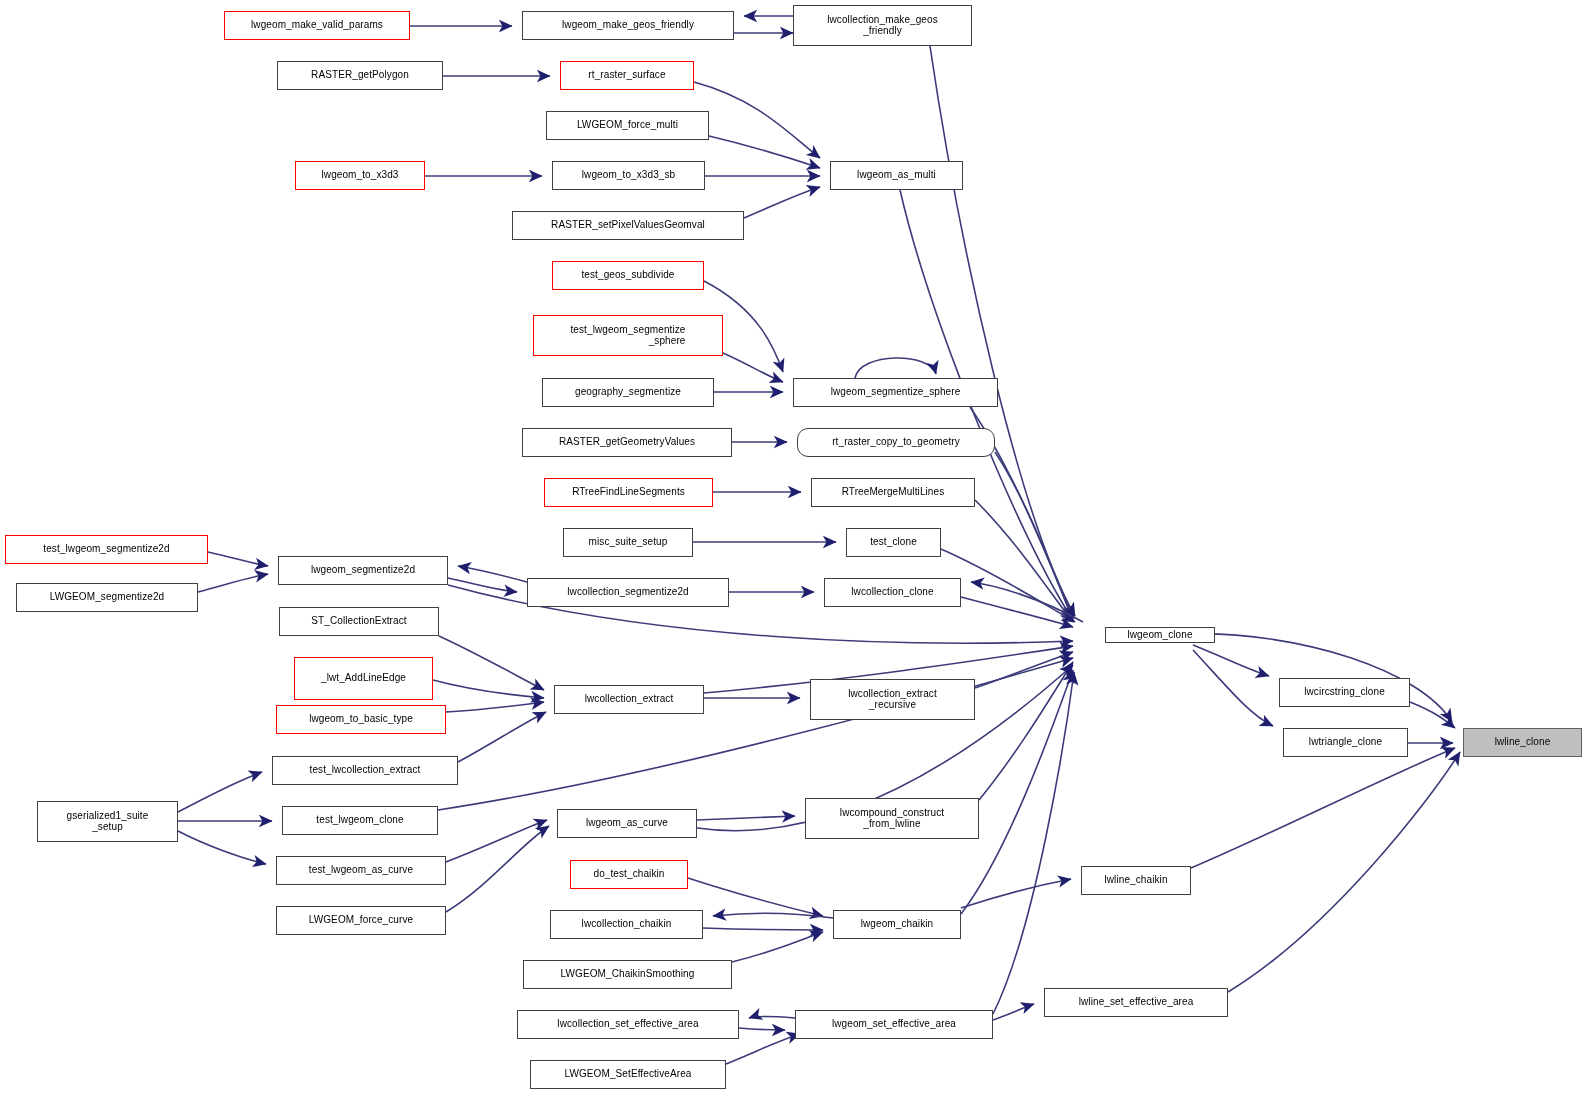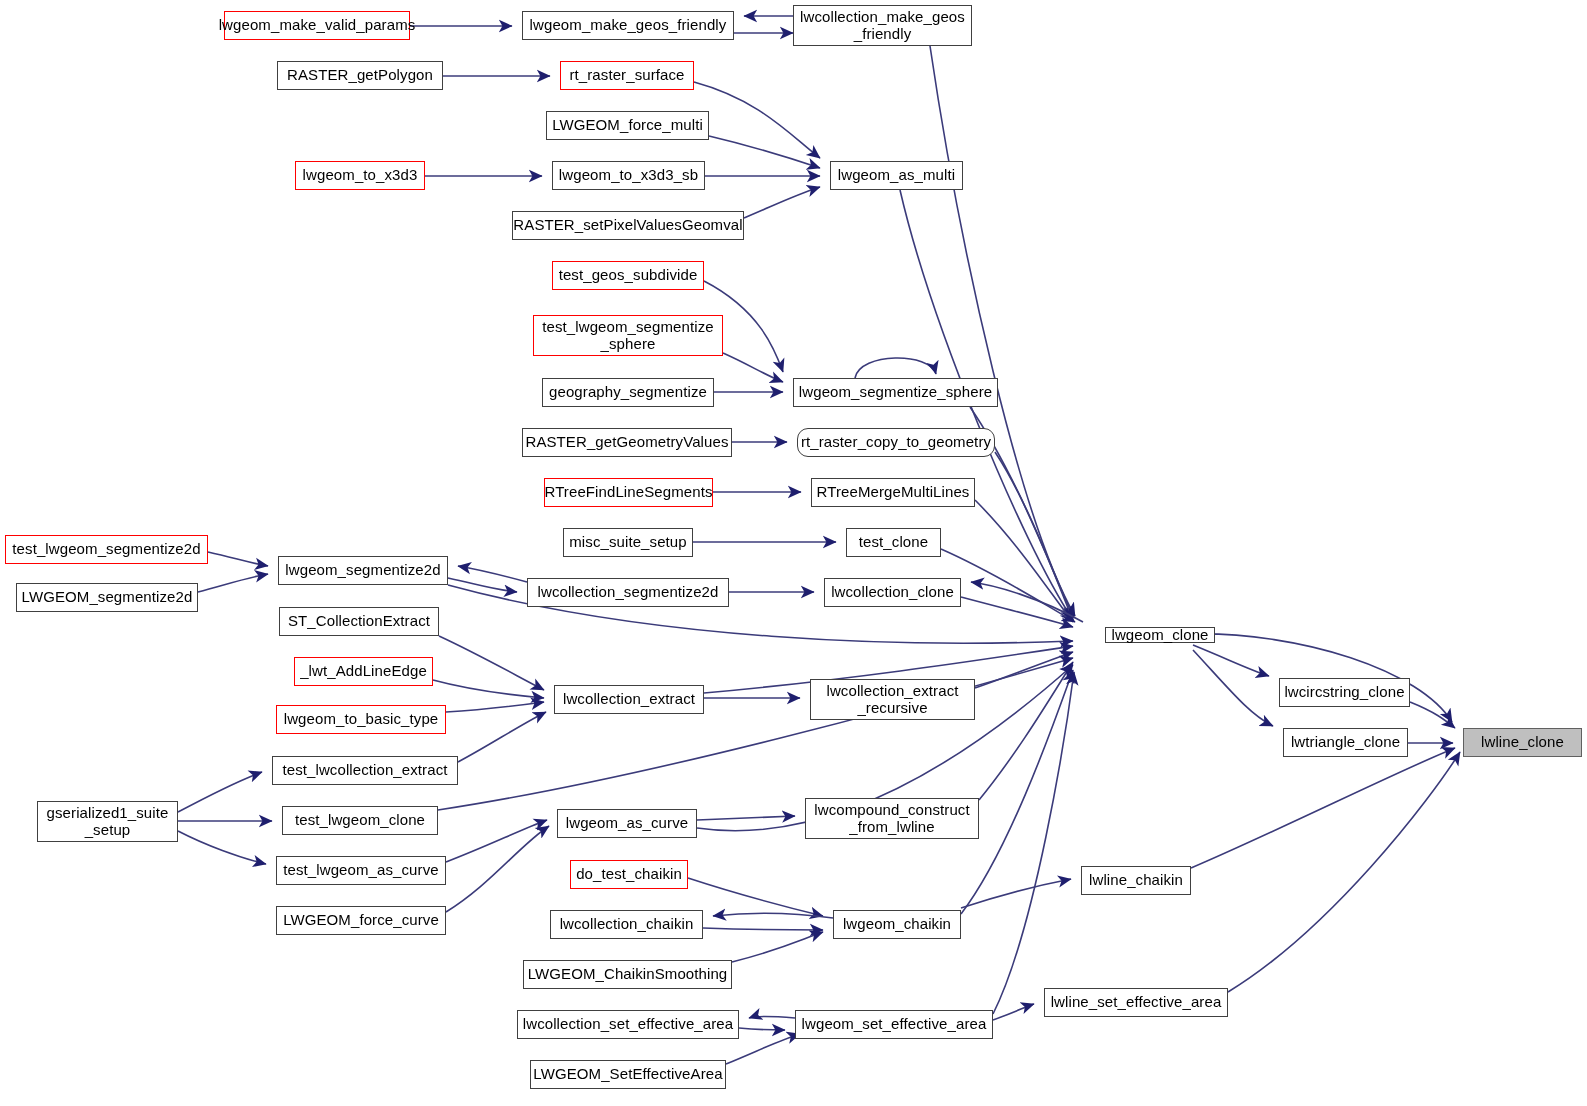--- a/index.html
+++ b/index.html
@@ -2,21 +2,21 @@
 <html><head>
 <meta charset="utf-8">
 <style>
   html,body{margin:0;padding:0;background:#ffffff;}
   body{font-family:"Liberation Sans","DejaVu Sans",sans-serif;}
   #canvas{position:relative;width:1587px;height:1106px;overflow:hidden;background:#fff;}
   svg#edges{position:absolute;left:0;top:0;width:1587px;height:1106px;}
   .node{position:absolute;box-sizing:border-box;display:flex;align-items:center;
         justify-content:center;text-align:center;background:#ffffff;
         border:1px solid #404040;color:#000;line-height:1.08;
-        font-size:15px;letter-spacing:0.1px;white-space:pre;}
+        font-size:10px;letter-spacing:0.1px;white-space:pre;}
   .node.red{border:1px solid #ff0000;}
   .node.hl{background:#bfbfbf;border:1px solid #606060;}
   .node span{display:block;pointer-events:none;}
 </style>
 </head>
 <body>
 
 <div id="canvas">
   <svg id="edges" viewBox="0 0 1587 1106" xmlns="http://www.w3.org/2000/svg">
     <defs>
@@ -97,38 +97,38 @@
       <div class="node" style="left: 793px; top: 5px; width: 179px; height: 41px;"><span>lwcollection_make_geos
 _friendly</span></div>
       <div class="node" style="left: 277px; top: 61px; width: 166px; height: 29px;"><span>RASTER_getPolygon</span></div>
       <div class="node red" style="left: 560px; top: 61px; width: 134px; height: 29px;"><span>rt_raster_surface</span></div>
       <div class="node" style="left: 546px; top: 111px; width: 163px; height: 29px;"><span>LWGEOM_force_multi</span></div>
       <div class="node red" style="left: 295px; top: 161px; width: 130px; height: 29px;"><span>lwgeom_to_x3d3</span></div>
       <div class="node" style="left: 552px; top: 161px; width: 153px; height: 29px;"><span>lwgeom_to_x3d3_sb</span></div>
       <div class="node" style="left: 830px; top: 161px; width: 133px; height: 29px;"><span>lwgeom_as_multi</span></div>
       <div class="node" style="left: 512px; top: 211px; width: 232px; height: 29px;"><span>RASTER_setPixelValuesGeomval</span></div>
       <div class="node red" style="left: 552px; top: 261px; width: 152px; height: 29px;"><span>test_geos_subdivide</span></div>
-      <div class="node red" style="left: 533px; top: 315px; width: 190px; height: 41px;"><span>test_lwgeom_segmentize
+      <div class="node red" style="left: 533px; top: 315px; width: 190px; height: 41px; text-align: right;"><span>test_lwgeom_segmentize
 _sphere</span></div>
       <div class="node" style="left: 542px; top: 378px; width: 172px; height: 29px;"><span>geography_segmentize</span></div>
       <div class="node" style="left: 793px; top: 378px; width: 205px; height: 29px;"><span>lwgeom_segmentize_sphere</span></div>
       <div class="node" style="left: 522px; top: 428px; width: 210px; height: 29px;"><span>RASTER_getGeometryValues</span></div>
       <div class="node" style="left: 797px; top: 428px; width: 198px; height: 29px; border-radius: 11px;"><span>rt_raster_copy_to_geometry</span></div>
       <div class="node red" style="left: 544px; top: 478px; width: 169px; height: 29px;"><span>RTreeFindLineSegments</span></div>
       <div class="node" style="left: 811px; top: 478px; width: 164px; height: 29px;"><span>RTreeMergeMultiLines</span></div>
       <div class="node" style="left: 563px; top: 528px; width: 130px; height: 29px;"><span>misc_suite_setup</span></div>
       <div class="node" style="left: 846px; top: 528px; width: 95px; height: 29px;"><span>test_clone</span></div>
       <div class="node red" style="left: 5px; top: 535px; width: 203px; height: 29px;"><span>test_lwgeom_segmentize2d</span></div>
       <div class="node" style="left: 278px; top: 556px; width: 170px; height: 29px;"><span>lwgeom_segmentize2d</span></div>
       <div class="node" style="left: 527px; top: 578px; width: 202px; height: 29px;"><span>lwcollection_segmentize2d</span></div>
       <div class="node" style="left: 824px; top: 578px; width: 137px; height: 29px;"><span>lwcollection_clone</span></div>
       <div class="node" style="left: 16px; top: 583px; width: 182px; height: 29px;"><span>LWGEOM_segmentize2d</span></div>
       <div class="node" style="left: 279px; top: 607px; width: 160px; height: 29px;"><span>ST_CollectionExtract</span></div>
       <div class="node" style="left: 1105px; top: 627px; width: 110px; height: 16px;"><span>lwgeom_clone</span></div>
-      <div class="node red" style="left: 294px; top: 657px; width: 139px; height: 29px;"><span>_lwt_AddLineEdge</span></div>
+      <div class="node red" style="left: 294px; top: 657px; width: 139px; height: 43px;"><span>_lwt_AddLineEdge</span></div>
       <div class="node" style="left: 1279px; top: 678px; width: 131px; height: 29px; text-align: center;"><span>lwcircstring_clone</span></div>
       <div class="node" style="left: 554px; top: 685px; width: 150px; height: 29px;"><span>lwcollection_extract</span></div>
       <div class="node" style="left: 810px; top: 679px; width: 165px; height: 41px;"><span>lwcollection_extract
 _recursive</span></div>
       <div class="node red" style="left: 276px; top: 705px; width: 170px; height: 29px;"><span>lwgeom_to_basic_type</span></div>
       <div class="node" style="left: 1283px; top: 728px; width: 125px; height: 29px;"><span>lwtriangle_clone</span></div>
       <div class="node hl" style="left: 1463px; top: 728px; width: 119px; height: 29px;"><span>lwline_clone</span></div>
       <div class="node" style="left: 272px; top: 756px; width: 186px; height: 29px;"><span>test_lwcollection_extract</span></div>
       <div class="node" style="left: 37px; top: 801px; width: 141px; height: 41px;"><span>gserialized1_suite
 _setup</span></div>

